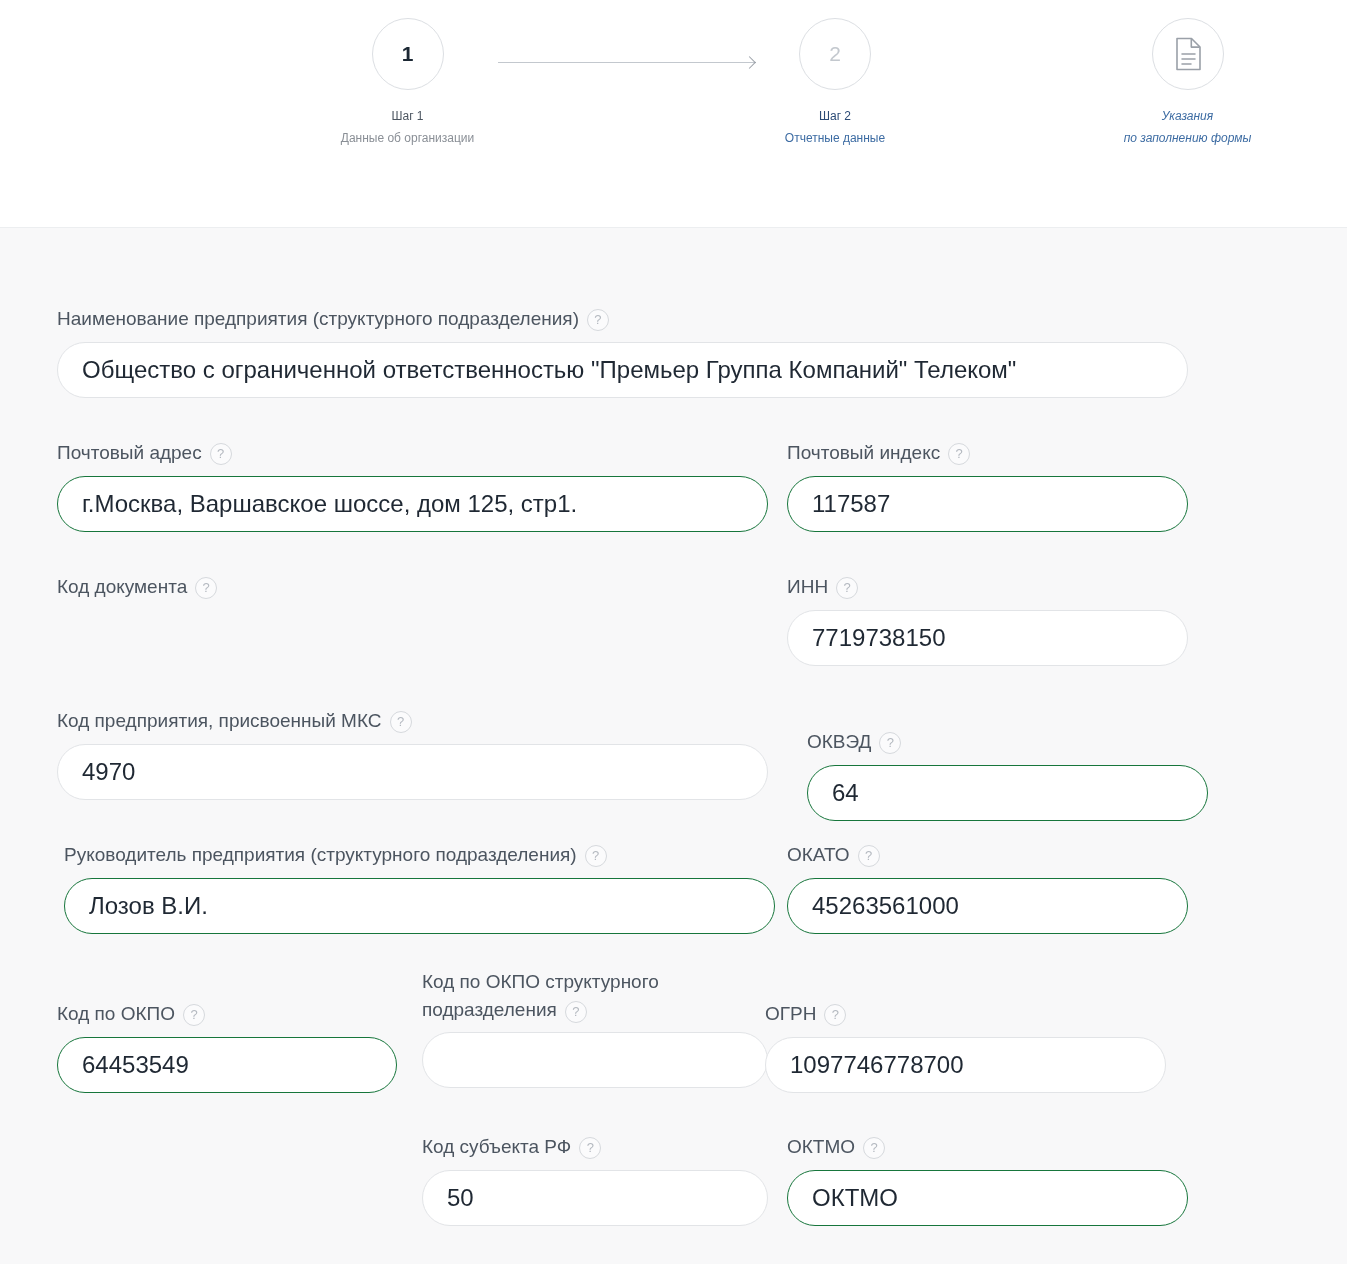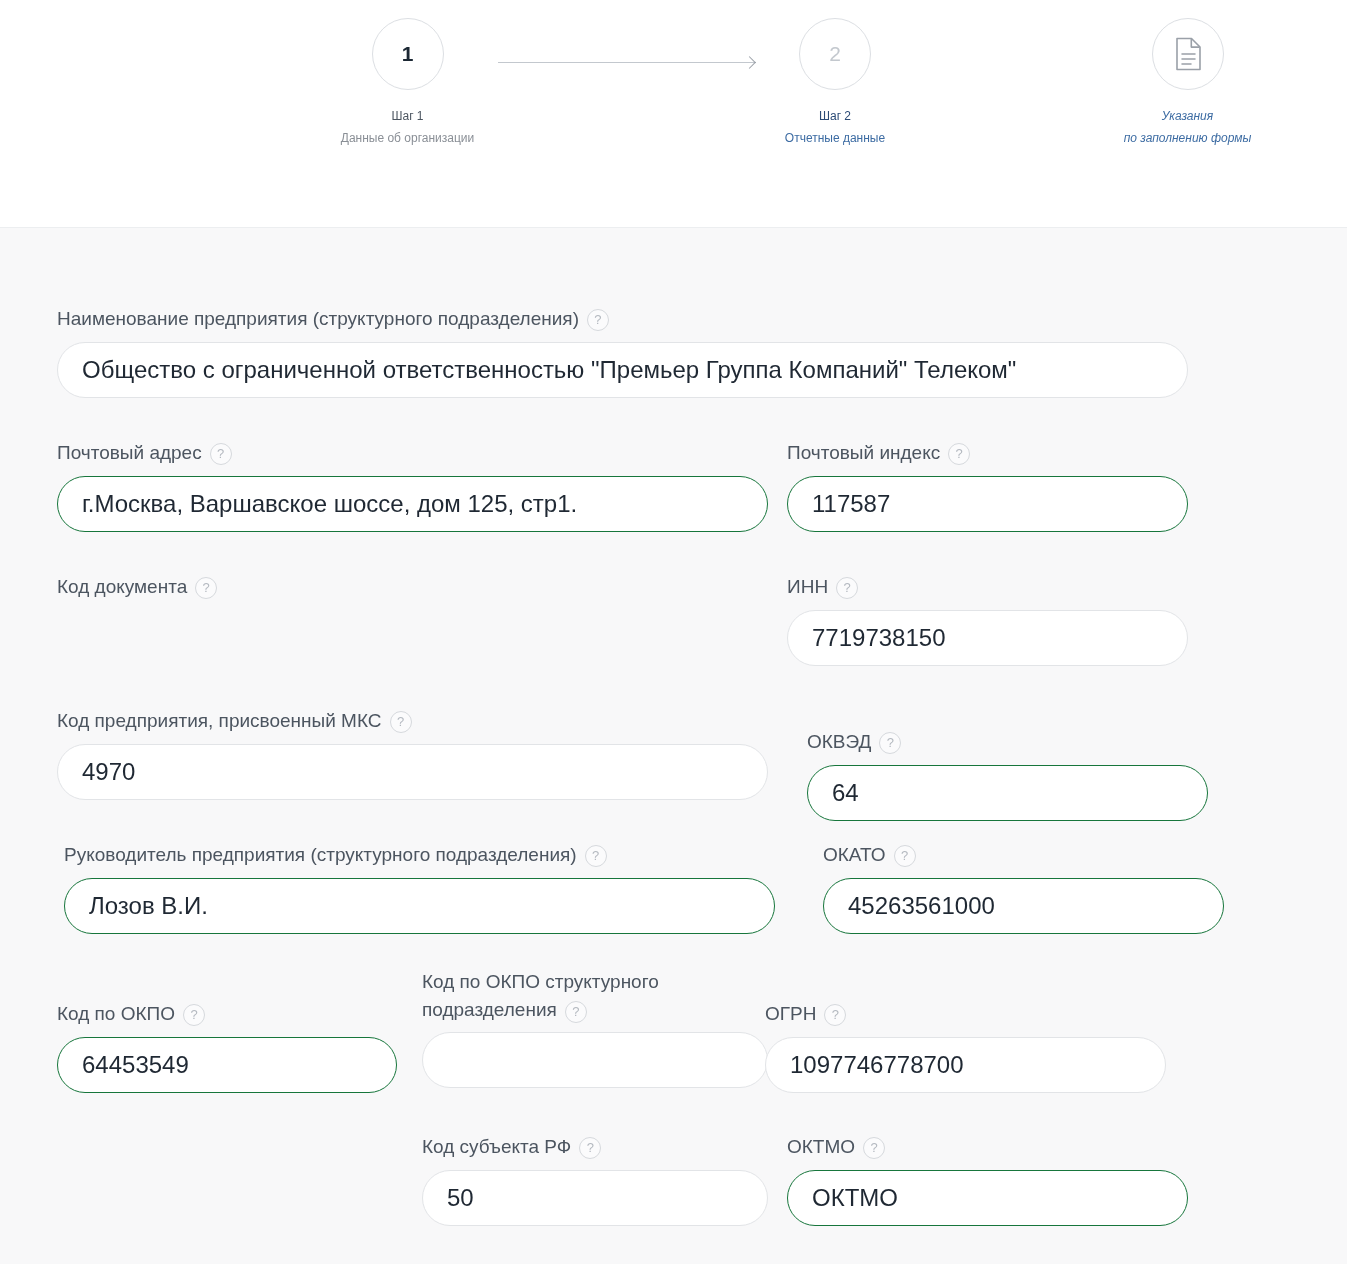--- a/index.html
+++ b/index.html
@@ -236,21 +236,21 @@
   </div>
 
   <div class="field" style="left:64px; top:613px; width:711px;">
     <div class="flabel">
       <span>Руководитель предприятия (структурного подразделения)</span>
       <span class="help">?</span>
     </div>
     <div class="input valid">Лозов В.И.</div>
   </div>
 
-  <div class="field" style="left:787px; top:613px; width:401px;margin-left:36px;">
+  <div class="field" style="left:787px; top:613px; width:401px;">
     <div class="flabel">
       <span>ОКАТО</span>
       <span class="help">?</span>
     </div>
     <div class="input valid">45263561000</div>
   </div>
 
   <div class="field" style="left:57px; top:772px; width:340px;">
     <div class="flabel">
       <span>Код по ОКПО</span>

